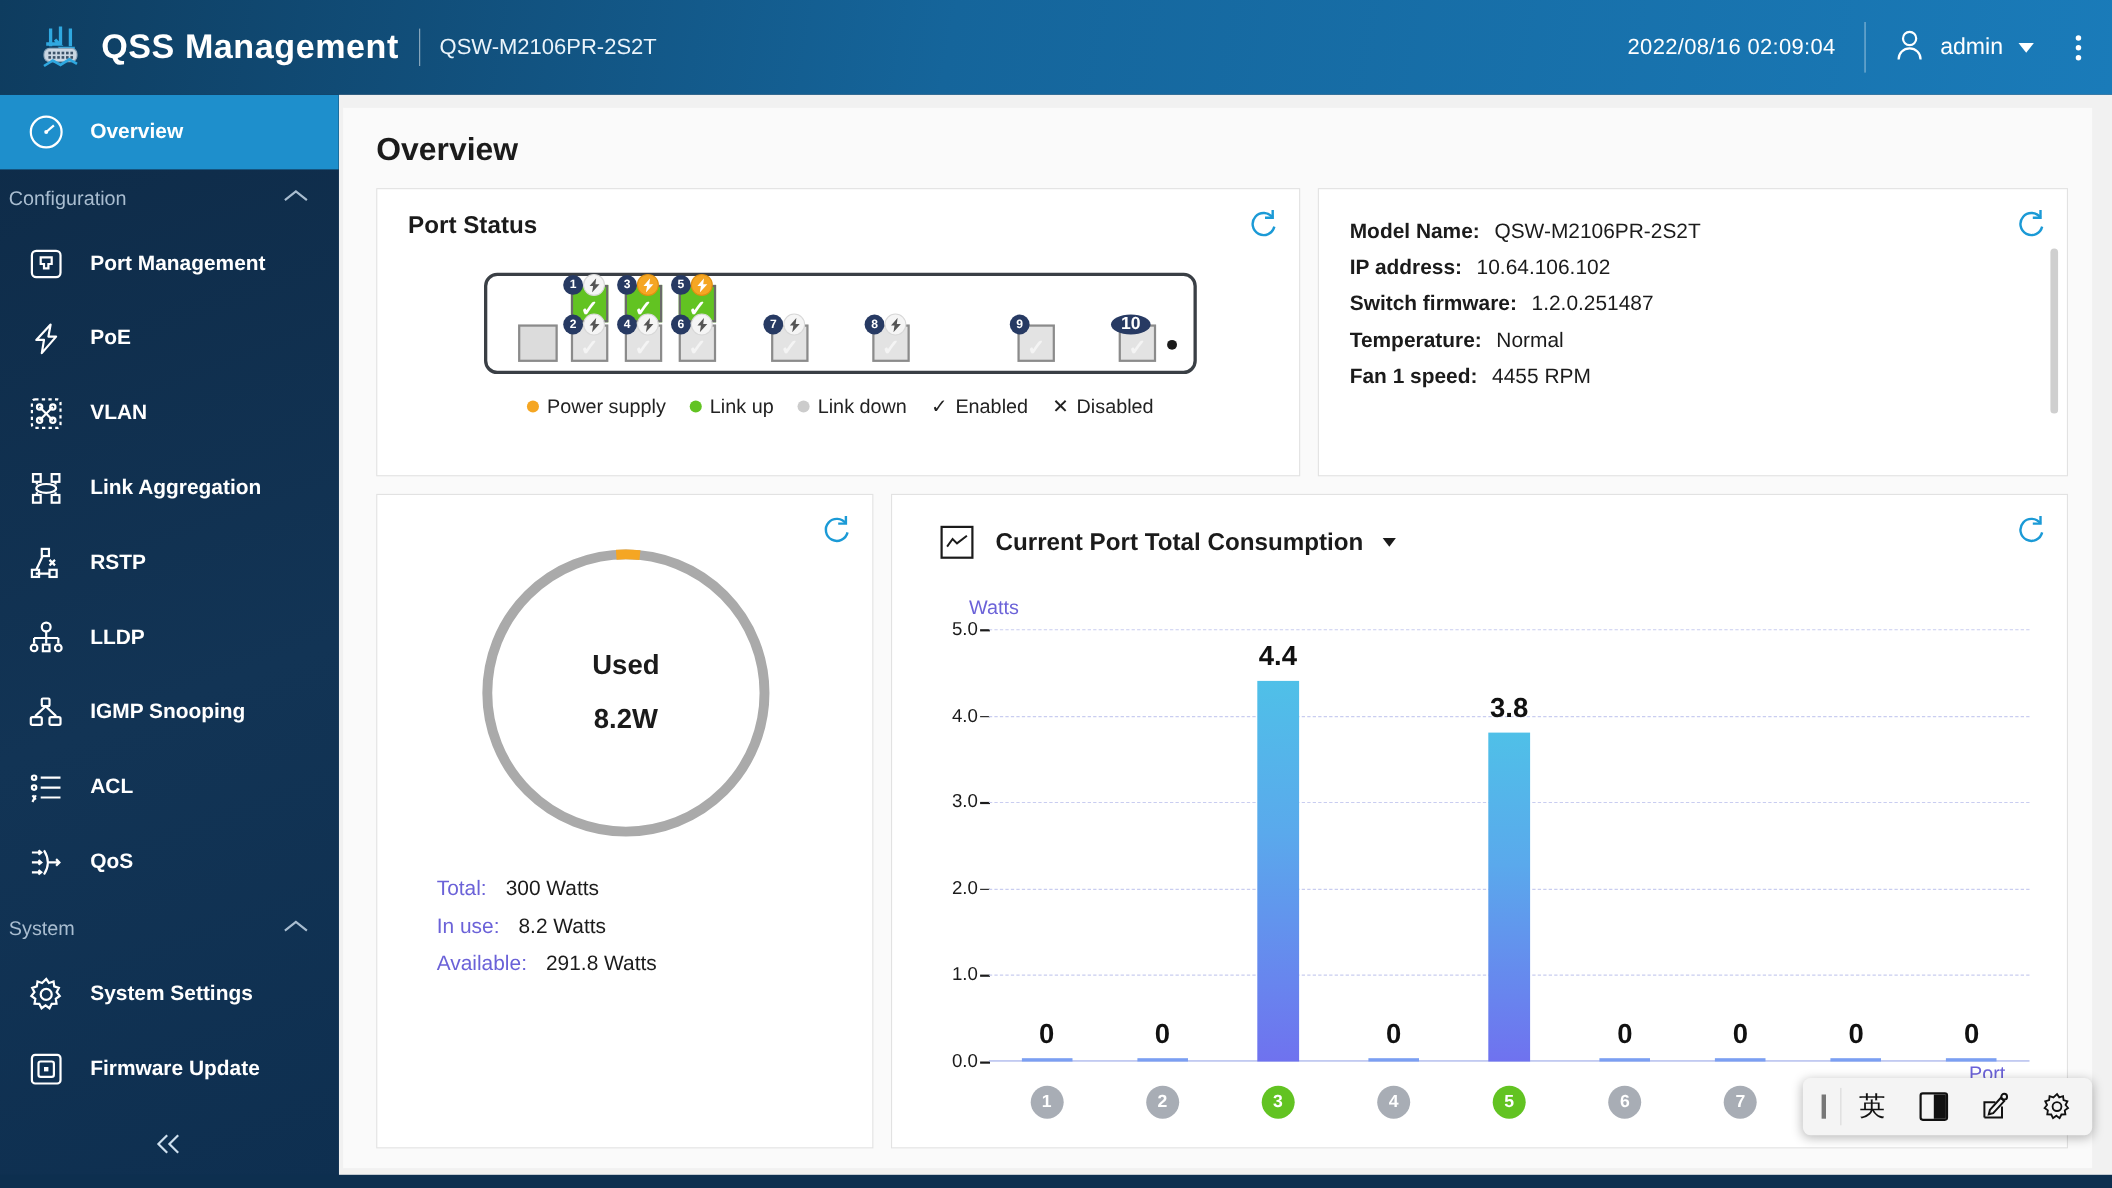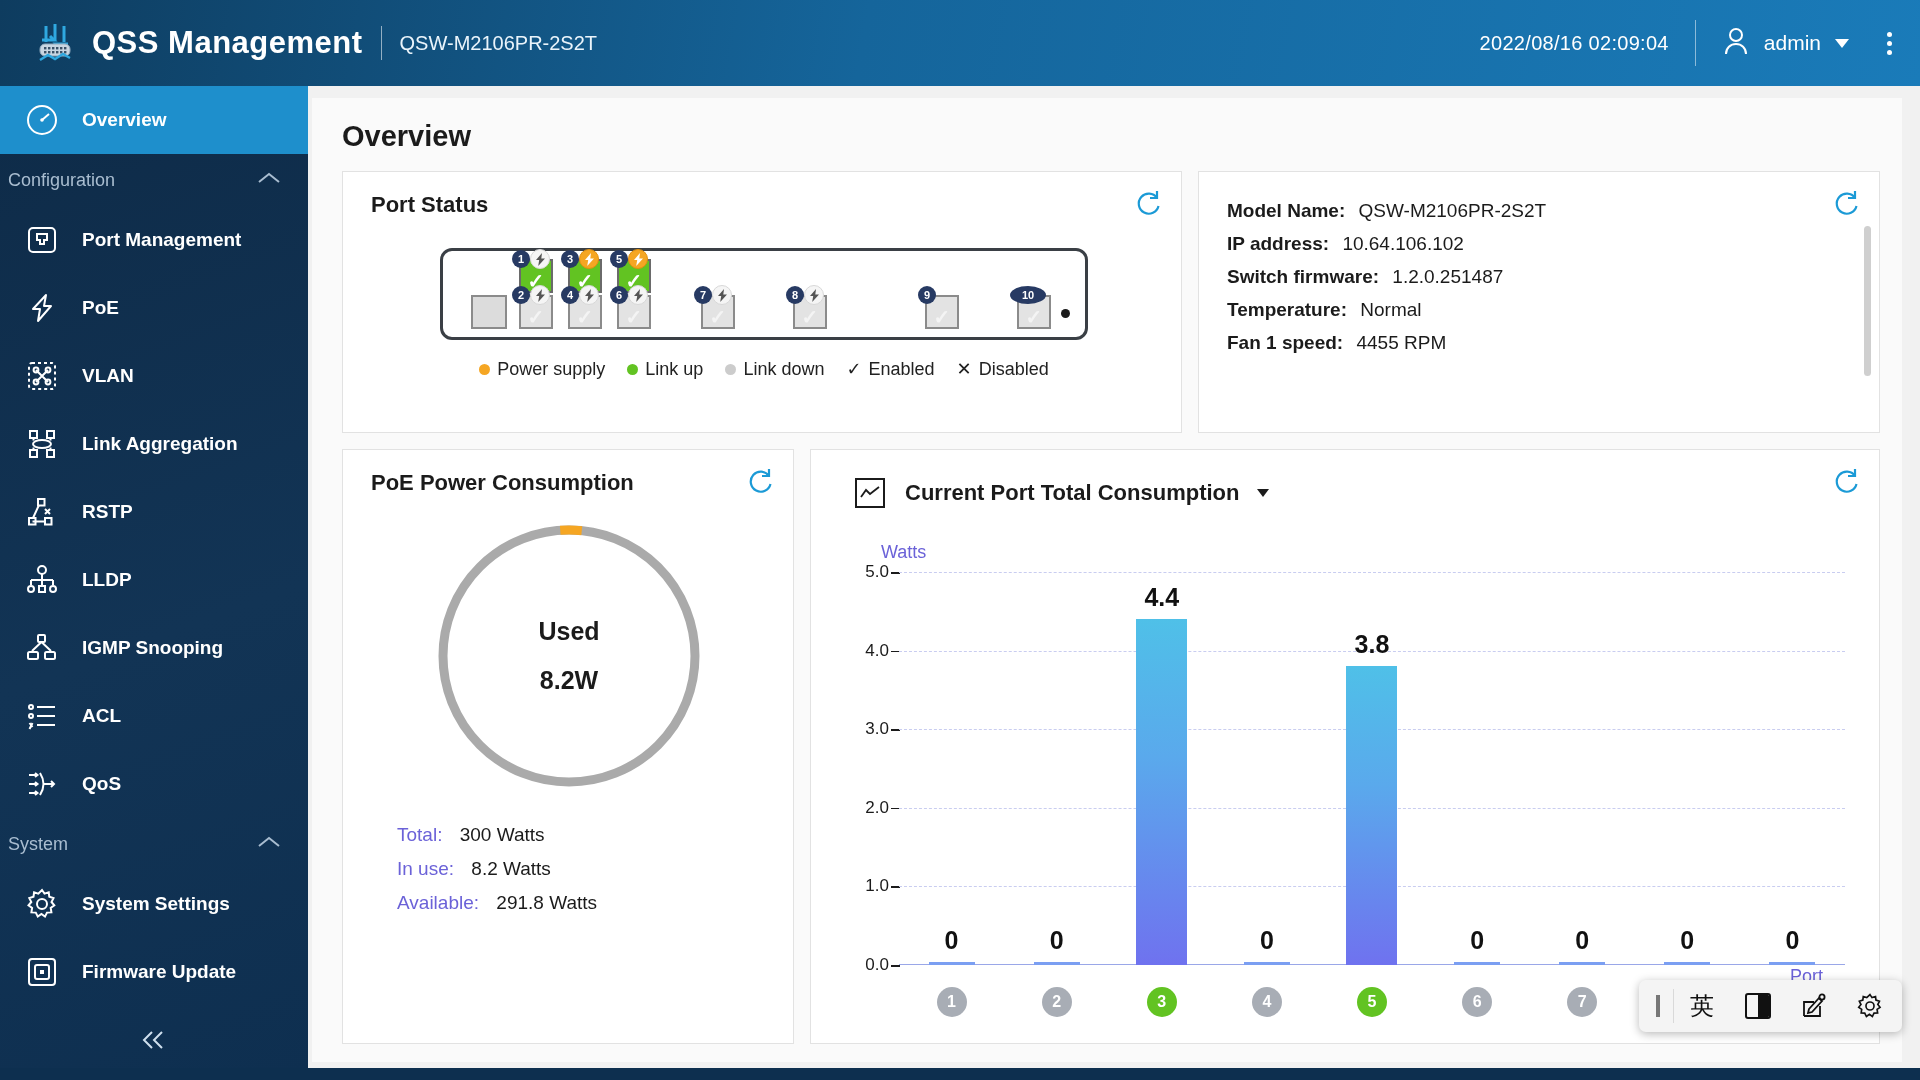--- a/index.html
+++ b/index.html
@@ -96,21 +96,21 @@
   }
   .port.up .jack { background: #62c322; border-color: #6a6a6a; }
   .port .chk { font-size: 20px; line-height: 20px; color: #fff; font-weight: bold; }
   .port.down .chk { color: #f4f4f4; }
   .port .num {
     position: absolute; top: -9px; left: -7px;
     width: 18px; height: 18px; border-radius: 50%;
     background: #273a63; color: #fff; font-size: 11px; font-weight: bold;
     display: flex; align-items: center; justify-content: center; line-height: 1;
   }
-  .port .num.wide { width: 36px; font-size: 11px; }
+  .port .num.wide { width: 36px; font-size: 16px; }
   .port .bolt {
     position: absolute; top: -10px; left: 11px;
     width: 20px; height: 20px; border-radius: 50%;
     background: #f5f5f5; border: 1px solid #d8d8d8;
     display: flex; align-items: center; justify-content: center;
   }
   .port .bolt.on { background: #f5a623; border-color: #e09010; }
   .port .bolt svg { display: block; }
   .blank-jack {
     position: absolute; width: 36px; height: 34px; border: 2px solid #8b8b8b; background: #dcdcdc;
@@ -157,21 +157,21 @@
   .y-title { position: absolute; left: 44px; top: 0; color: #6b62d8; font-size: 18px; }
   .plot { position: absolute; left: 0; right: 8px; top: 30px; bottom: 78px; }
   .y-axis { position: absolute; left: 0; top: 0; bottom: 0; width: 56px; }
   .ytick { position: absolute; right: 4px; transform: translateY(-50%); font-size: 17px; color: #1b1b1b; white-space: nowrap; }
   .ytick::after { content: ""; position: absolute; right: -11px; top: 50%; width: 9px; height: 1.5px; background: #1b1b1b; }
   .grid-line { position: absolute; left: 62px; right: 0; border-top: 1.5px dashed #c9cdf0; }
   .axis-base { position: absolute; left: 62px; right: 0; bottom: 0; height: 1.5px; background: #9aa7e8; }
   .bars { position: absolute; left: 62px; right: 0; top: 0; bottom: 0; display: flex; }
   .bar-slot { flex: 1 1 0; position: relative; display: flex; align-items: flex-end; justify-content: center; }
   .bar {
-    width: 51px; background: linear-gradient(180deg, #4fc0e8 0%, #5aa9ec 40%, #6f72ef 100%);
+    width: 38px; background: linear-gradient(180deg, #4fc0e8 0%, #5aa9ec 40%, #6f72ef 100%);
     position: relative;
   }
   .bar.zero { height: 3px; background: #7b9ff2; width: 46px; }
   .bar-label { position: absolute; bottom: 100%; left: 50%; transform: translateX(-50%); margin-bottom: 7px; font-size: 25px; font-weight: bold; color: #111; }
   .x-labels { position: absolute; left: 62px; right: 8px; bottom: 26px; display: flex; }
   .x-slot { flex: 1 1 0; display: flex; justify-content: center; }
   .pnum {
     width: 30px; height: 30px; border-radius: 50%; background: #a8adb5; color: #fff;
     font-size: 16px; font-weight: bold; display: flex; align-items: center; justify-content: center;
   }
@@ -598,21 +598,20 @@
                 <span class="v">4455 RPM</span>
               </div>
             </div>
             <div class="scrollbar"></div>
           </div>
         </div>
 
         <div class="row2">
 
           <div class="card poe-card">
-            <div class="card-title">PoE Power Consumption</div>
             <div class="refresh-btn">
               <svg width="30" height="30" viewBox="0 0 30 30" fill="none" stroke="#1b9ad6" stroke-width="2.2">
                 <path d="M24 10 a10 10 0 1 0 1.5 8"></path>
                 <path d="M24 3 v7 h-7"></path>
               </svg>
             </div>
 
             <div class="donut-wrap">
               <svg width="268" height="268" viewBox="0 0 268 268">
                 <circle cx="134" cy="134" r="126" fill="none" stroke="#aaaaaa" stroke-width="9"></circle>

